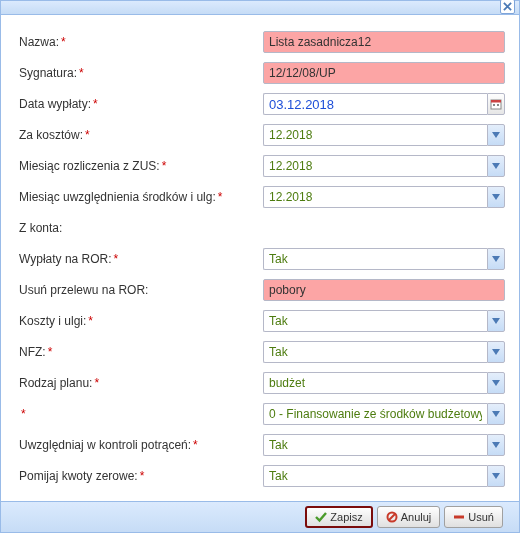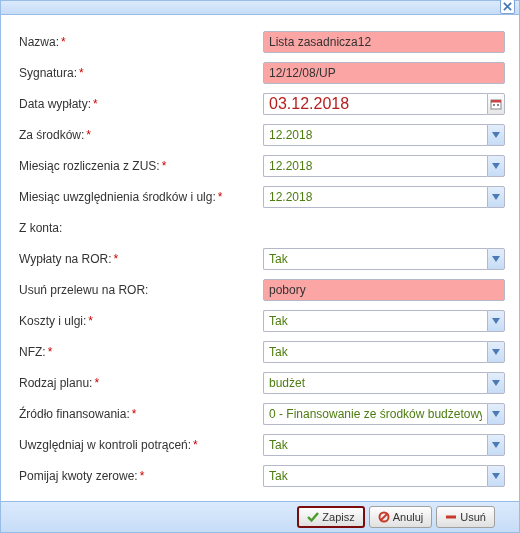--- a/index.html
+++ b/index.html
@@ -82,22 +82,22 @@
     display: flex;
     width: 100%;
   }
   .date-input {
     flex: 1;
     height: 22px;
     border: 1px solid #b5b8c8;
     border-right: none;
     border-radius: 2px 0 0 2px;
     padding: 2px 5px;
-    font-size: 16px;
-    color: #b91c1c;
+    font-size: 13px;
+    color: #1d4ed8;
   }
   .date-btn {
     width: 18px;
     height: 22px;
     border: 1px solid #b5b8c8;
     border-radius: 0 2px 2px 0;
     background: linear-gradient(#fefefe, #e6e6e6);
     display: flex;
     align-items: center;
     justify-content: center;
@@ -137,21 +137,21 @@
     display: flex;
     align-items: center;
     justify-content: center;
     cursor: pointer;
     margin-left: 3px;
   }
   .clear-btn svg { width: 12px; height: 12px; }
   .footer {
     border-top: 1px solid #99bbe8;
     background: linear-gradient(#dbeafd, #c6dcf6);
-    padding: 4px 24px;
+    padding: 4px 16px;
     display: flex;
     justify-content: flex-end;
     gap: 4px;
   }
   .btn {
     height: 22px;
     border: 1px solid #a0a0a0;
     border-radius: 3px;
     background: linear-gradient(#fefefe, #e0e0e0);
     padding: 0 8px;
@@ -216,21 +216,21 @@
               <rect x="3" y="6" width="2" height="2" fill="#888"></rect>
               <rect x="7" y="6" width="2" height="2" fill="#888"></rect>
             </svg>
           </div>
         </div>
       </div>
     </div>
 
     <div class="row">
       <div class="label">
-        <span>Za środków:</span>
+        <span>Za kosztów:</span>
           <span class="req">*</span>
       </div>
       <div class="field">
         <div class="select-wrap">
           <input class="select-input" value="12.2018" style="">
           <div class="select-btn">
             <svg viewBox="0 0 8 6">
                 <path d="M0 0 L8 0 L4 6 Z" fill="#4c7ab5"></path>
               </svg>
           </div>
@@ -350,21 +350,20 @@
             <svg viewBox="0 0 8 6">
                 <path d="M0 0 L8 0 L4 6 Z" fill="#4c7ab5"></path>
               </svg>
           </div>
         </div>
       </div>
     </div>
 
     <div class="row">
       <div class="label">
-        <span>Źródło finansowania:</span>
           <span class="req">*</span>
       </div>
       <div class="field">
         <div class="select-wrap">
           <input class="select-input" value="0 - Finansowanie ze środków budżetowych" style="">
           <div class="select-btn">
             <svg viewBox="0 0 8 6">
                 <path d="M0 0 L8 0 L4 6 Z" fill="#4c7ab5"></path>
               </svg>
           </div>

